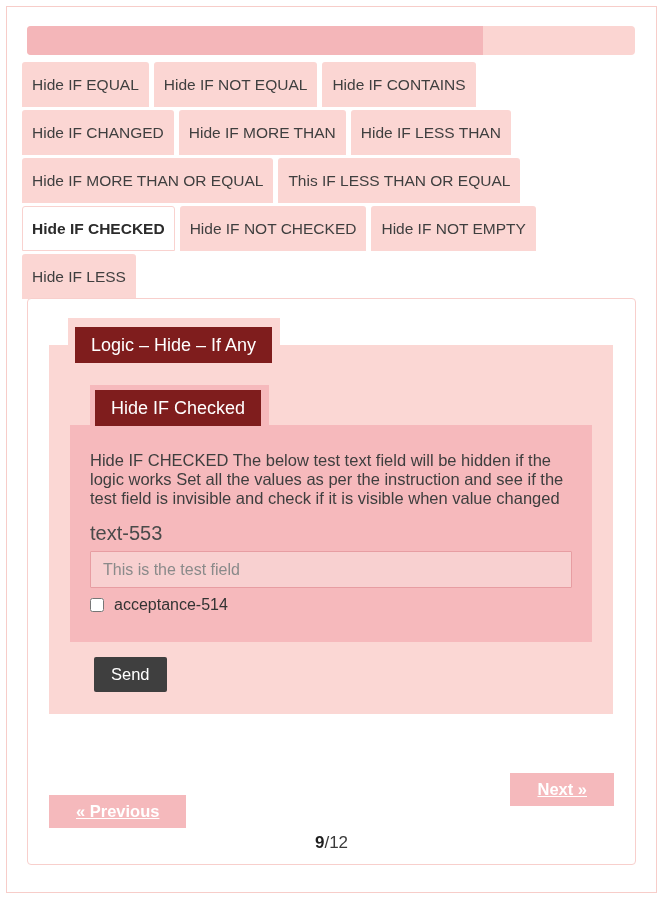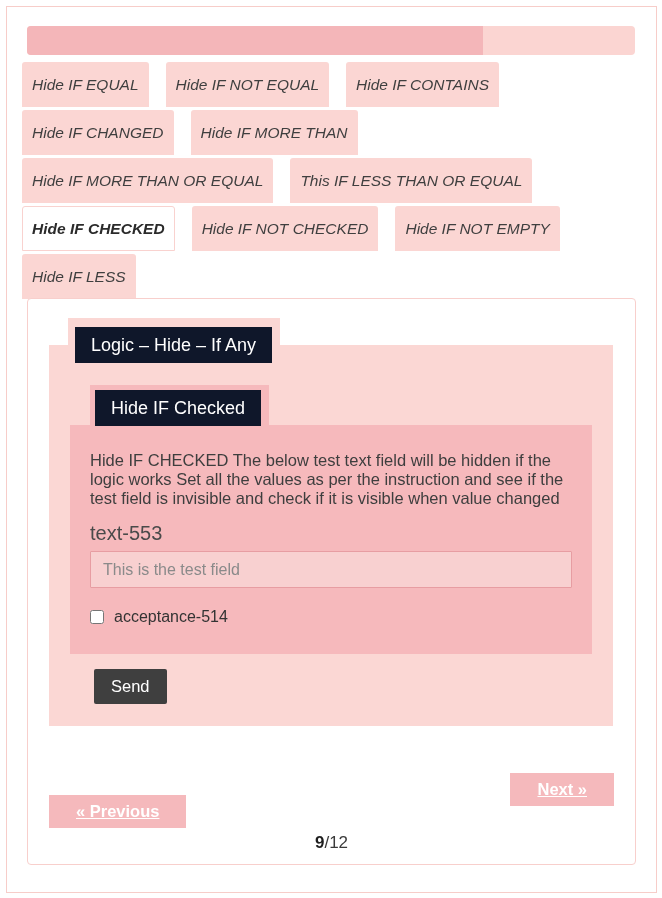--- a/index.html
+++ b/index.html
@@ -14,21 +14,21 @@
   
   .progress{
     position:absolute;left:27px;top:26px;width:608px;height:29px;
     background:#fbd5d2;border-radius:4px;
   }
   .progress-fill{
     height:100%;width:75%;background:#f4b6b9;border-radius:4px 0 0 4px;
   }
   
   .tabs{position:absolute;left:22px;top:62px;width:618px;display:flex;flex-direction:column;row-gap:3px;}
-  .tab-row{display:flex;column-gap:17px;font-style:italic;}
+  .tab-row{display:flex;column-gap:5px;}
   .tab{
     background:#fbd6d3;color:#3f3f3f;font-size:15.5px;line-height:17px;
     padding:13px 9px;border-radius:3px 3px 0 0;border:1px solid rgba(0,0,0,0);
     white-space:nowrap;cursor:pointer;box-sizing:border-box;
   }
   .tab.active{
     background:#ffffff;border:1px solid #f9d2cf;font-weight:bold;color:#2b2b2b;
   }
   
   .panel{
@@ -37,21 +37,21 @@
   }
   .fieldset-outer{
     position:absolute;left:21px;top:46px;width:564px;box-sizing:border-box;
     background:#fbd7d4;padding:80px 21px 22px 21px;
   }
   .legend-wrap-outer{
     position:absolute;top:-27px;left:19px;background:#fbd7d4;
     padding:9px 8px 0 7px;
   }
   .legend-dark{
-    display:block;background:#0f172a;color:#ffffff;
+    display:block;background:#7f1d1d;color:#ffffff;
     font-size:18px;line-height:22px;padding:7px 16px;white-space:nowrap;
   }
   .fieldset-inner{
     position:relative;background:#f6b9bc;box-sizing:border-box;
     padding:26px 20px 28px 20px;
   }
   .legend-wrap-inner{
     position:absolute;top:-40px;left:20px;background:#f6b9bc;
     padding:5px 8px 0 5px;
   }
@@ -59,21 +59,21 @@
     margin:0 0 14px 0;font-size:16.5px;line-height:19px;color:#3e3e3e;
   }
   .field-label{font-size:20px;color:#4a4a4a;margin:10px 0 6px 0;}
   .text-input{
     width:100%;box-sizing:border-box;height:37px;background:#f8d0d0;
     border:1px solid #e79da2;border-radius:1px;font-size:16px;color:#555555;
     padding:8px 12px;font-family:"Liberation Sans", sans-serif;outline:none;
   }
   .text-input::placeholder{color:#8a8a8a;opacity:1;}
   .checkbox-row{
-    margin-top:20px;display:flex;align-items:center;gap:10px;
+    margin-top:8px;display:flex;align-items:center;gap:10px;
     font-size:16px;color:#333333;cursor:pointer;
   }
   .checkbox-row input{width:14px;height:14px;margin:0;accent-color:#ffffff;}
   .send-button{
     margin-top:15px;background:#3f3f3f;color:#ffffff;border:none;
     padding:8px 17px;font-size:16.5px;border-radius:2px;cursor:pointer;
     font-family:"Liberation Sans", sans-serif;
     margin-left:24px;
   }
   .nav-button{
@@ -100,20 +100,21 @@
 
 <div class="tabs">
     <div class="tab-row">
       <div class="tab">Hide IF EQUAL</div>
       <div class="tab">Hide IF NOT EQUAL</div>
       <div class="tab">Hide IF CONTAINS</div>
     </div>
     <div class="tab-row">
       <div class="tab">Hide IF CHANGED</div>
       <div class="tab">Hide IF MORE THAN</div>
+      <div class="tab">Hide IF LESS THAN</div>
     </div>
     <div class="tab-row">
       <div class="tab">Hide IF MORE THAN OR EQUAL</div>
       <div class="tab">This IF LESS THAN OR EQUAL</div>
     </div>
     <div class="tab-row">
       <div class="tab active">Hide IF CHECKED</div>
       <div class="tab">Hide IF NOT CHECKED</div>
       <div class="tab">Hide IF NOT EMPTY</div>
     </div>

